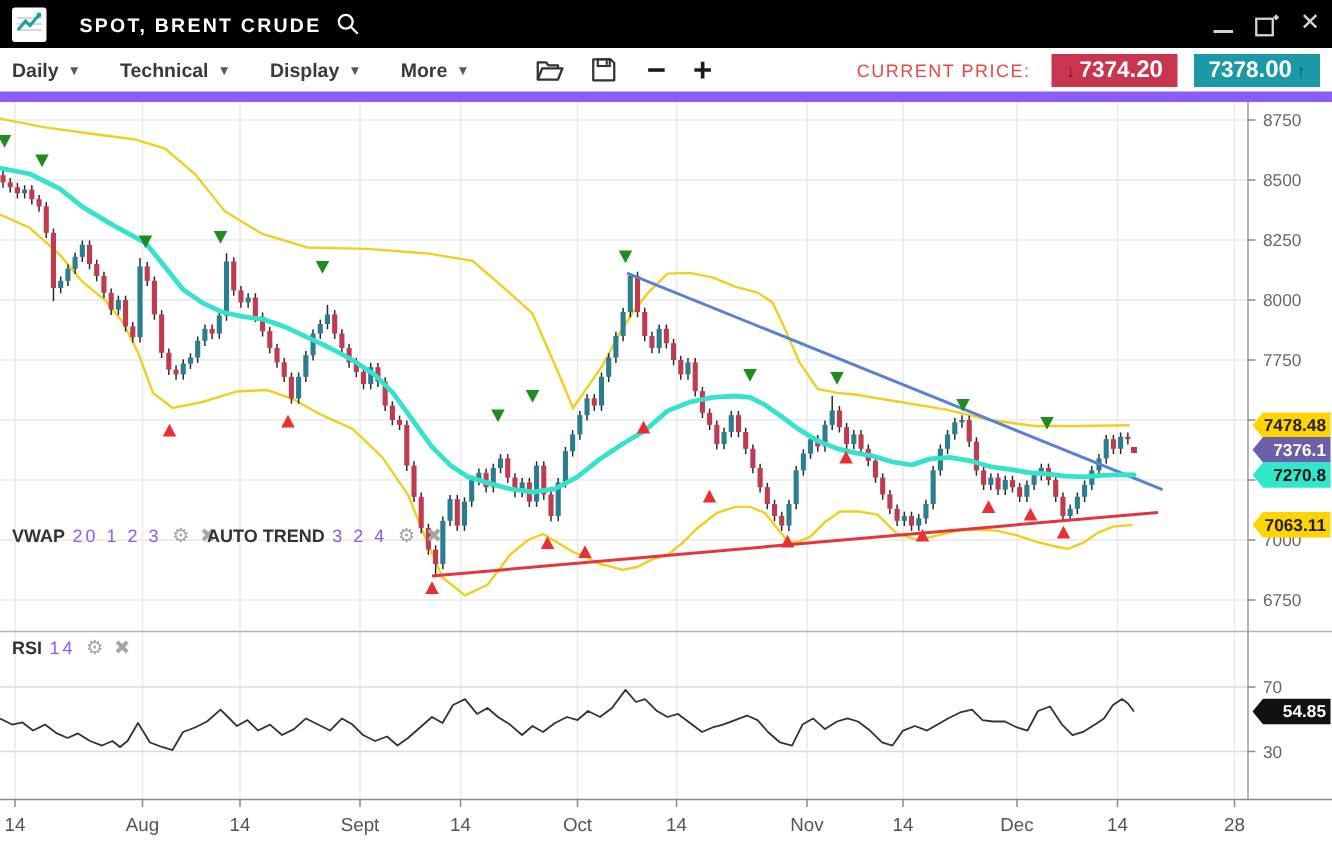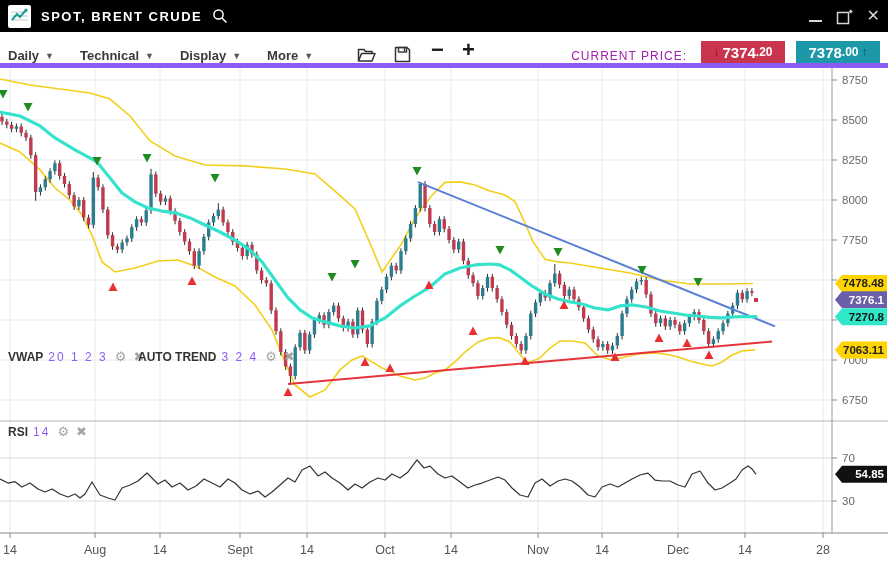--- a/index.html
+++ b/index.html
@@ -3,36 +3,36 @@
 <meta charset="utf-8">
 <style>
   * { box-sizing: border-box; margin: 0; padding: 0; }
   html,body { width:888px; height:566px; overflow:hidden; background:#fff;
     font-family:"Liberation Sans", sans-serif; }
   .window { width:888px; height:566px; display:flex; flex-direction:column; background:#fff; }
 
   
   .titlebar { height:32px; background:#000; display:flex; align-items:center; padding:0 8px; flex:0 0 auto; }
   .app-icon { width:23px; height:23px; background:#fff; border-radius:2px; margin-right:10px; display:flex; align-items:center; justify-content:center; }
-  .tb-title { color:#fff; font-size:13px; font-weight:bold; letter-spacing:1.5px; }
+  .tb-title { color:#fff; font-size:13px; font-weight:bold; letter-spacing:1.5px;margin-left:12px; }
   .search-ic { margin-left:10px; display:flex; align-items:center; }
   .tb-spacer { flex:1; }
   .winbtn { color:#d6d6d6; margin-left:14px; font-size:14px; line-height:1; cursor:default; display:flex; align-items:center; }
   .min-glyph { width:13px; height:2px; background:#d6d6d6; margin-top:10px; }
 
   
-  .toolbar { height:36px; background:#fff; border-bottom:5px solid #8b5cf6; display:flex; align-items:flex-end; padding:0 8px; flex:0 0 auto; }
+  .toolbar { height:36px; background:#fff; border-bottom:7px solid #8b5cf6; display:flex; align-items:center; padding:0 8px; flex:0 0 auto; }
   .menu { display:flex; align-items:center; margin-right:26px; color:#3a3a3a; font-size:13px; font-weight:bold; cursor:default; }
   .caret { font-size:9px; color:#5a5a5a; margin-left:6px; }
   .ticon { margin-left:18px; display:flex; align-items:center; color:#333; }
   .zoom-out { font-size:22px; font-weight:bold; color:#1a1a1a; margin-left:20px; }
   .zoom-in  { font-size:22px; font-weight:bold; color:#1a1a1a; margin-left:18px; }
-  .cp-label { margin-left:auto; margin-right:14px; color:#a21caf; font-size:12px; letter-spacing:1px; }
+  .cp-label { margin-left:auto; margin-right:14px; color:#ef4444; font-size:12px; letter-spacing:1px; }
   .price-badge { height:22px; display:flex; align-items:center; justify-content:center; color:#fff; font-size:15px; font-weight:bold; padding:0 8px; min-width:84px; }
-  .price-badge .frac { font-size:12px; }
+  .price-badge .frac { font-size:16px; }
   .arr-down { color:#7c1322; font-weight:bold; font-size:12px; margin-right:3px; }
   .arr-up { color:#0d4f5c; font-weight:bold; font-size:12px; margin-left:3px; }
   .badge-gap { width:11px; }
 
   
   .chart-area { position:relative; flex:1; background:#fff; }
   .ind-label { position:absolute; display:flex; align-items:flex-end; font-size:12px; color:#8f8f8f; white-space:nowrap; }
   .ind-name { font-weight:bold; color:#333; margin-right:5px; }
   .ind-params { color:#8b5cf6; margin-right:7px; letter-spacing:2px; }
   .ind-gear, .ind-close { color:#a6a6a6; font-size:13px; margin-right:7px; cursor:default; }

